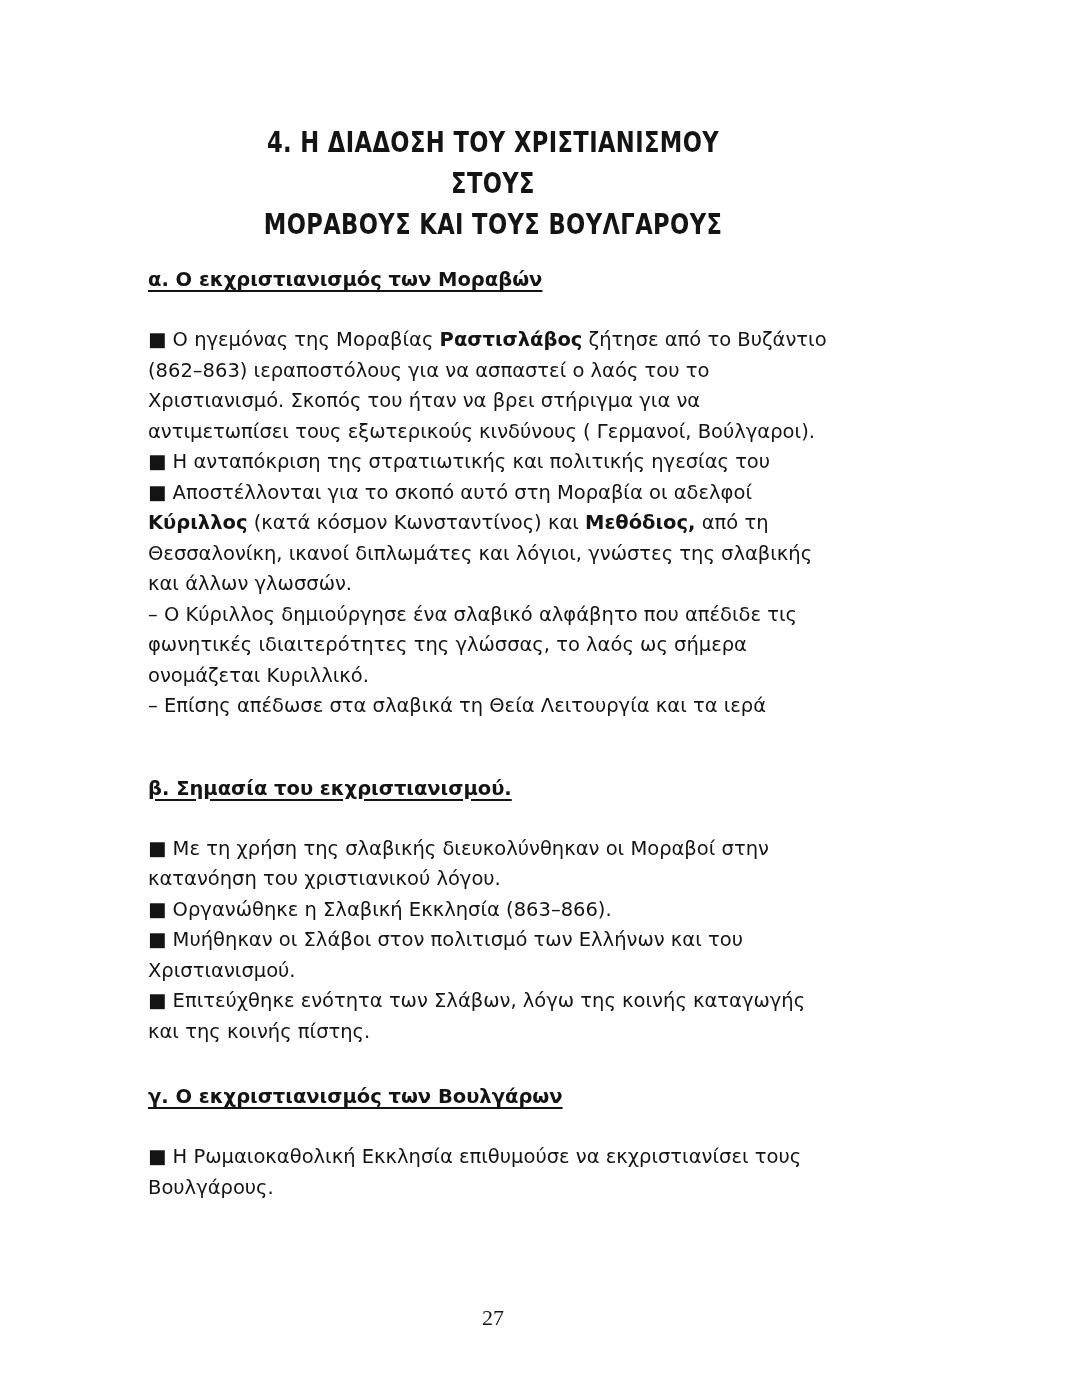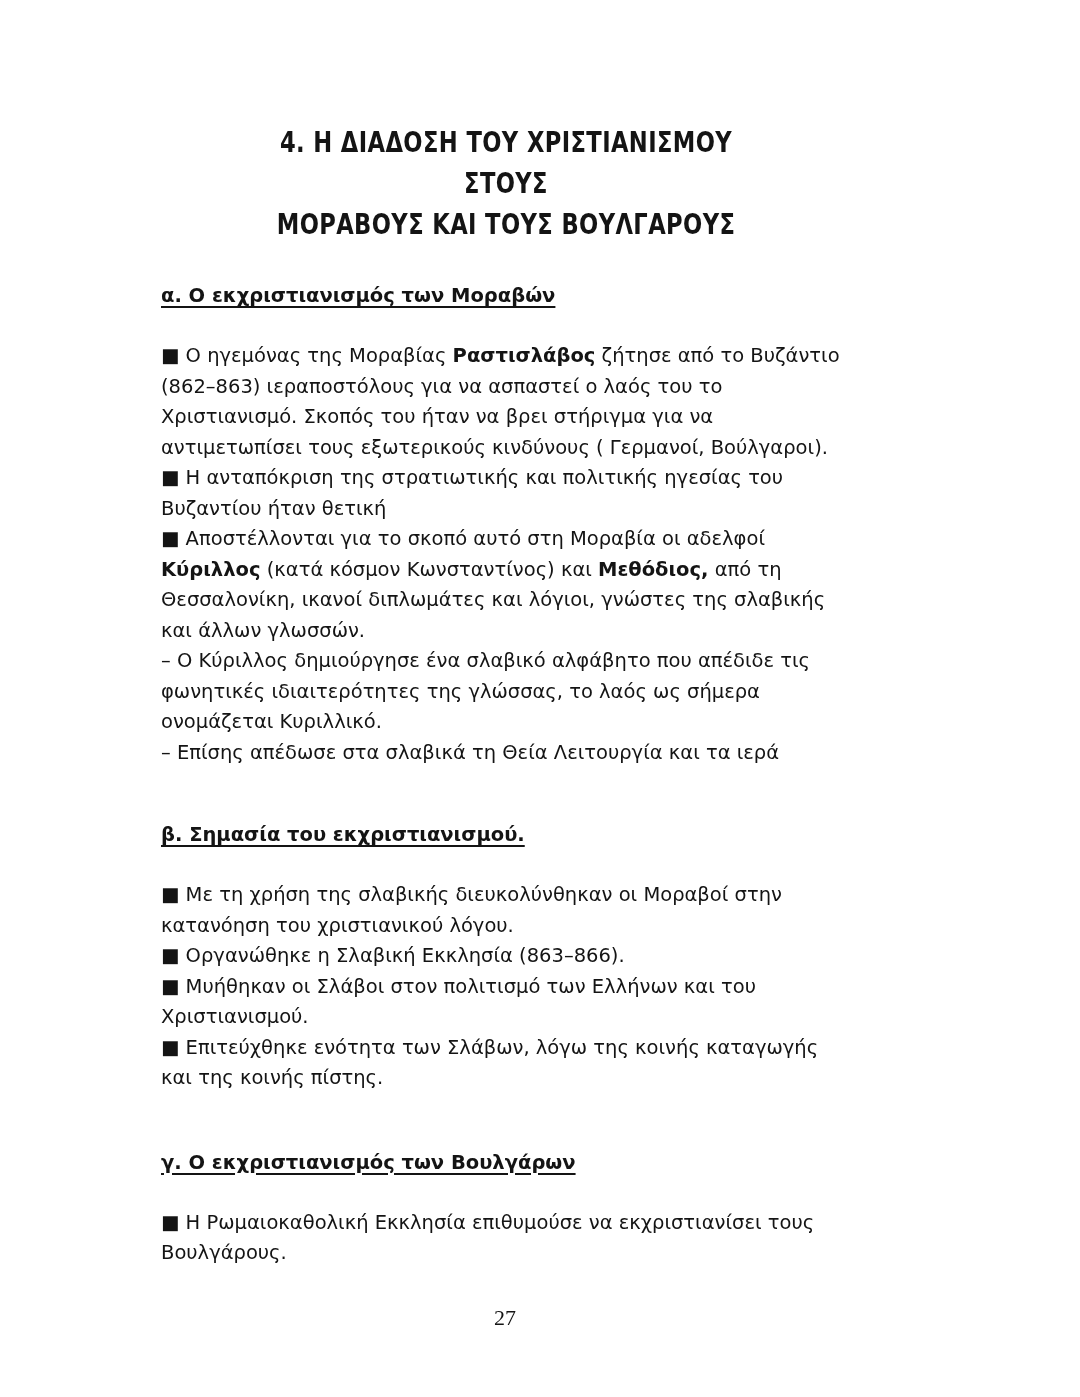--- a/index.html
+++ b/index.html
@@ -10,21 +10,21 @@
     color: #141414;
   }
   .page {
     position: relative;
     width: 1080px; height: 1397px;
     background: #ffffff;
     overflow: hidden;
   }
   .content {
     position: absolute;
-    left: 161px; top: 0;
+    left: 148px; top: 0;
     width: 800px;
   }
   .title {
     margin-top: 122px;
     width: 690px;
     text-align: center;
     font-weight: bold;
     font-size: 29px;
     line-height: 41px;
     transform: scaleX(0.78);
@@ -32,33 +32,33 @@
     letter-spacing: 0.5px;
   }
   .heading {
     font-size: 19.5px;
     font-weight: bold;
     line-height: 30px;
     text-decoration: underline;
     text-underline-offset: 4px;
     text-decoration-thickness: 2px;
   }
-  .h-a { margin-top: 36px; }
+  .h-a { margin-top: 20px; }
   .h-b { margin-top: 52px; }
-  .h-c { margin-top: 54px; }
+  .h-c { margin-top: 35px; }
   .lines { margin-top: 30px; }
   .line {
     font-size: 19.5px;
     line-height: 30.5px;
     white-space: nowrap;
   }
   .b { font-weight: bold; }
   .footer {
     position: absolute;
-    left: 160px; top: 1305px;
+    left: 148px; top: 1305px;
     width: 690px;
     text-align: center;
     font-family: "Liberation Serif", "DejaVu Serif", serif;
     font-size: 22px;
     color: #141414;
   }
 </style>
 </head>
 <body style="background: rgb(255, 255, 255); color: rgb(20, 20, 20);">
 
@@ -70,21 +70,20 @@
       <div>ΜΟΡΑΒΟΥΣ ΚΑΙ ΤΟΥΣ ΒΟΥΛΓΑΡΟΥΣ</div>
     </div>
 
     <div class="heading h-a">α. Ο εκχριστιανισμός των Μοραβών</div>
     <div class="lines">
       <div class="line"><span>■ Ο ηγεμόνας της Μοραβίας </span><span class="b">Ραστισλάβος</span><span> ζήτησε από το Βυζάντιο</span></div>
       <div class="line"><span>(862–863) ιεραποστόλους για να ασπαστεί ο λαός του το</span></div>
       <div class="line"><span>Χριστιανισμό. Σκοπός του ήταν να βρει στήριγμα για να</span></div>
       <div class="line"><span>αντιμετωπίσει τους εξωτερικούς κινδύνους ( Γερμανοί, Βούλγαροι).</span></div>
       <div class="line"><span>■ Η ανταπόκριση της στρατιωτικής και πολιτικής ηγεσίας του</span></div>
-      <div class="line"><span>Βυζαντίου ήταν θετική</span></div>
       <div class="line"><span>■ Αποστέλλονται για το σκοπό αυτό στη Μοραβία οι αδελφοί</span></div>
       <div class="line"><span class="b">Κύριλλος</span><span> (κατά κόσμον Κωνσταντίνος) και </span><span class="b">Μεθόδιος,</span><span> από τη</span></div>
       <div class="line"><span>Θεσσαλονίκη, ικανοί διπλωμάτες και λόγιοι, γνώστες της σλαβικής</span></div>
       <div class="line"><span>και άλλων γλωσσών.</span></div>
       <div class="line"><span>– Ο Κύριλλος δημιούργησε ένα σλαβικό αλφάβητο που απέδιδε τις</span></div>
       <div class="line"><span>φωνητικές ιδιαιτερότητες της γλώσσας, το λαός ως σήμερα</span></div>
       <div class="line"><span>ονομάζεται Κυριλλικό.</span></div>
       <div class="line"><span>– Επίσης απέδωσε στα σλαβικά τη Θεία Λειτουργία και τα ιερά</span></div>
     </div>
 

